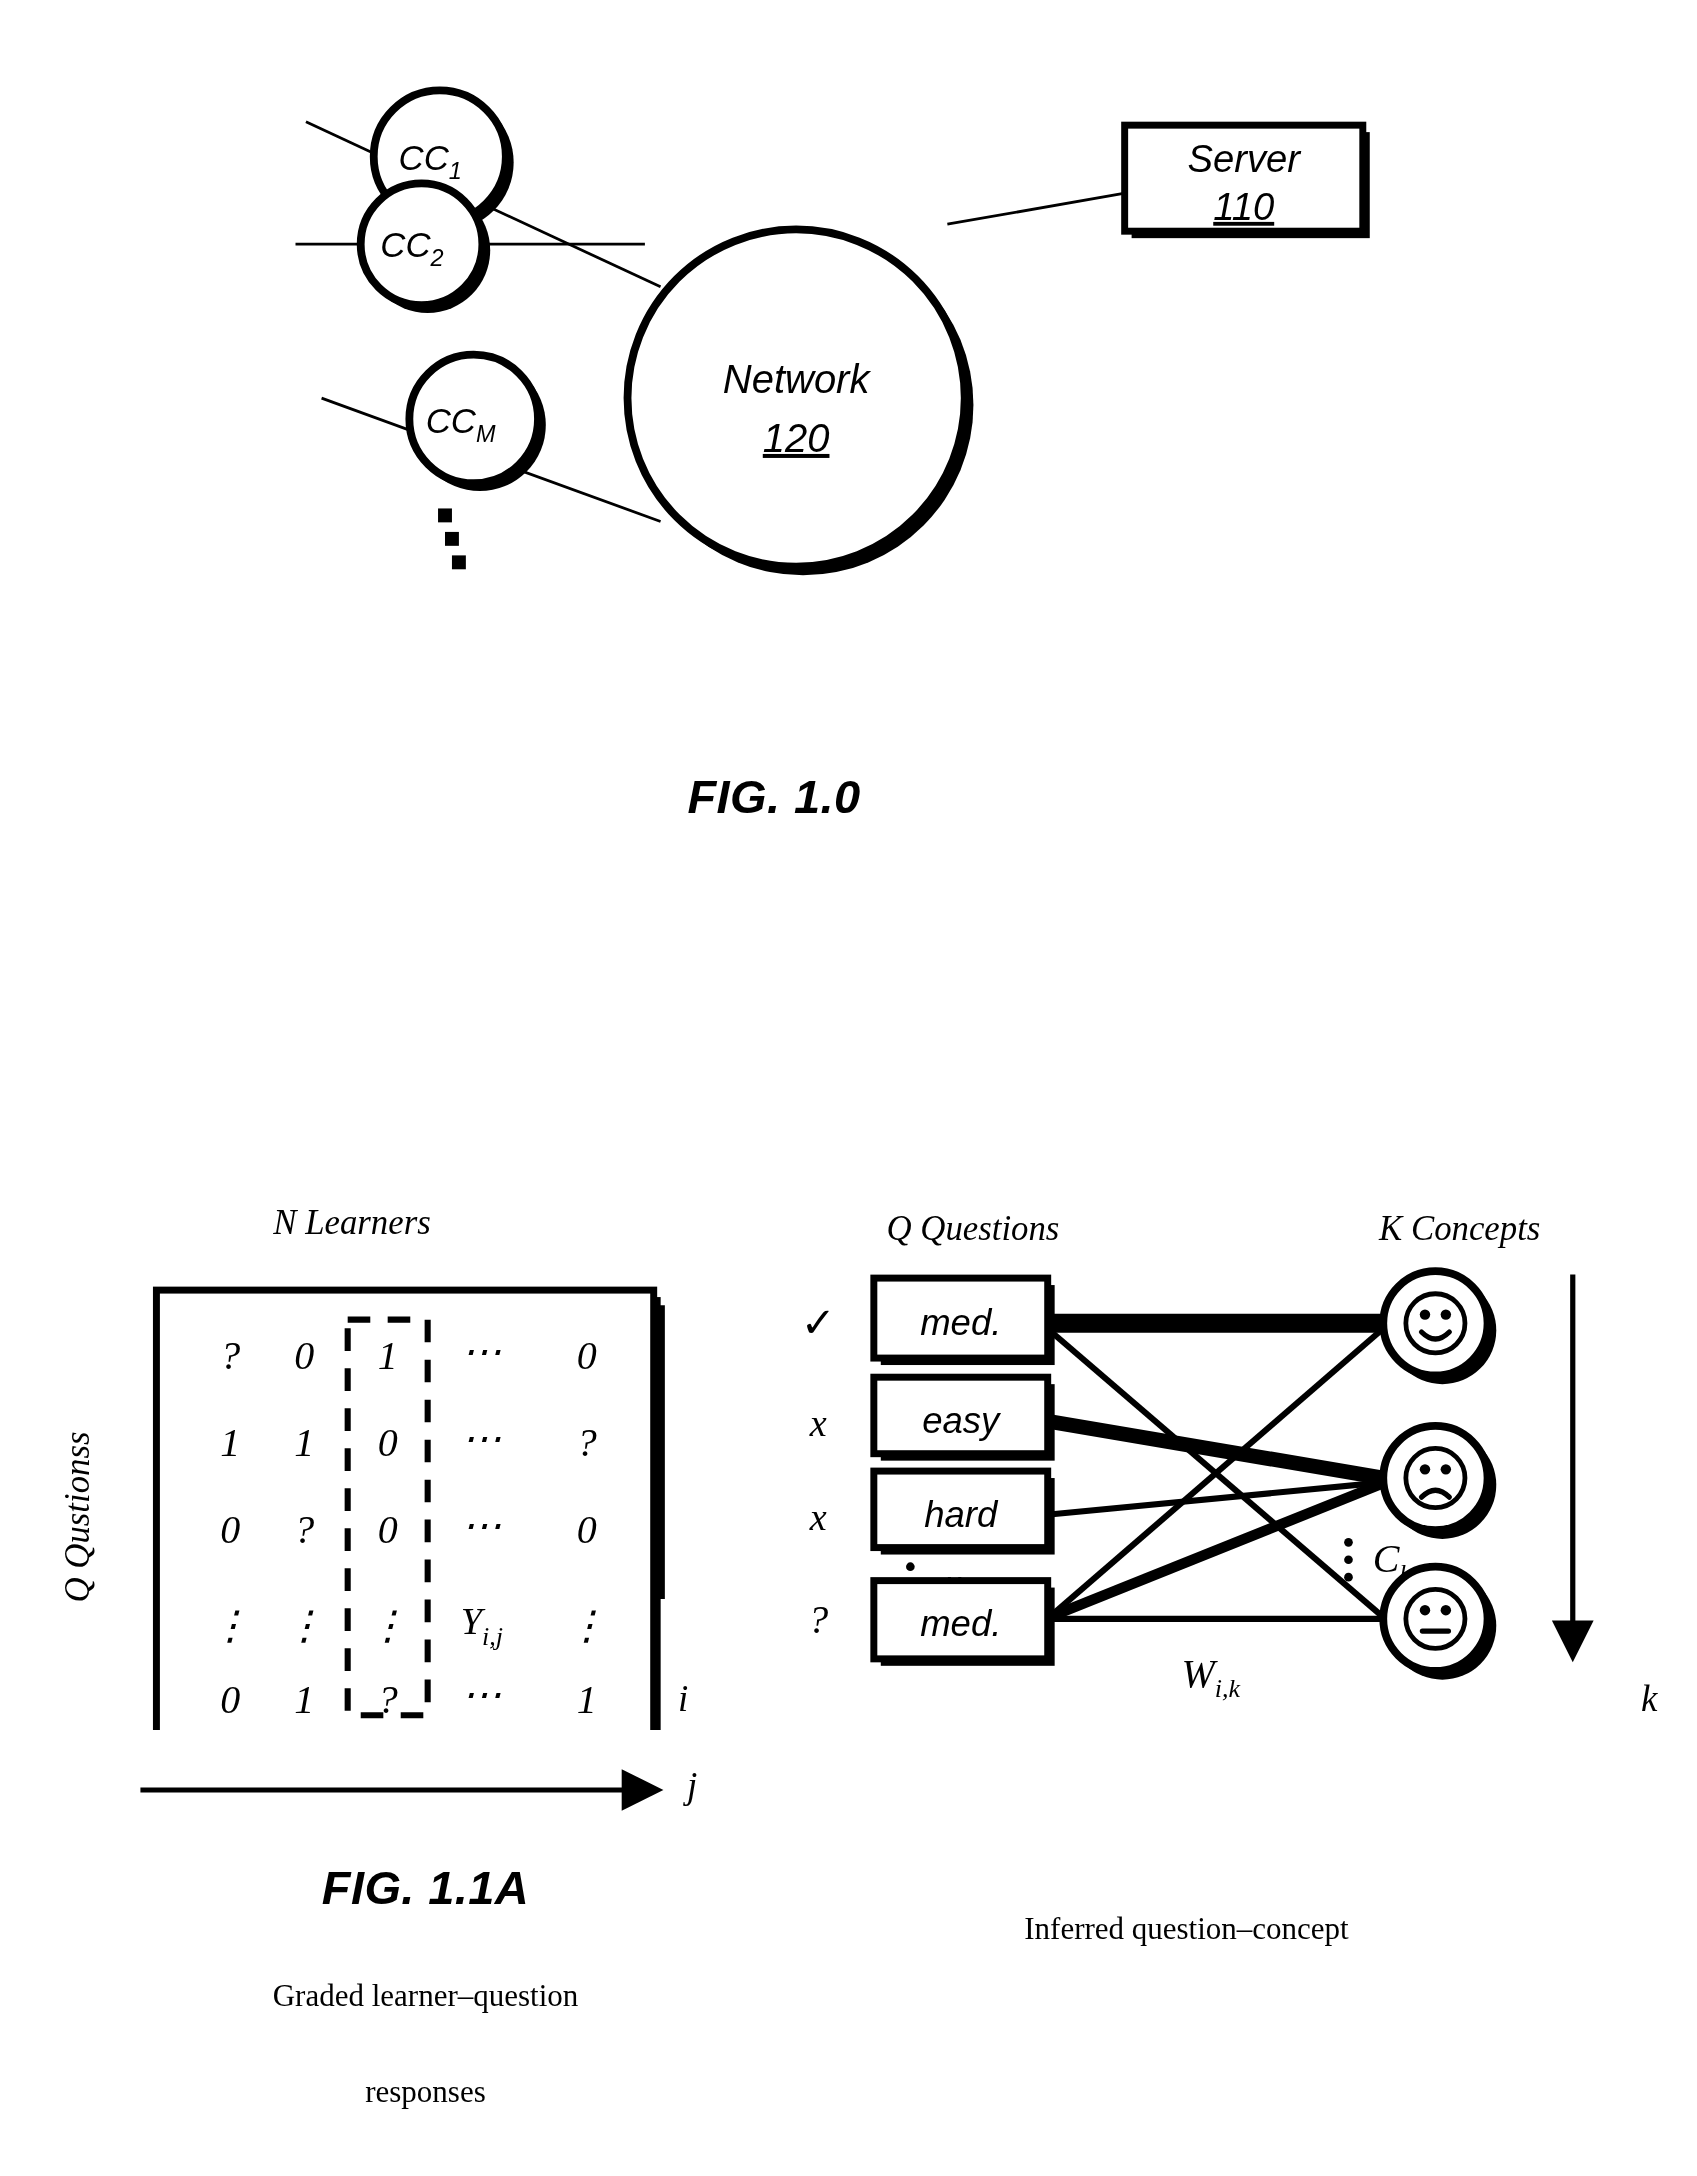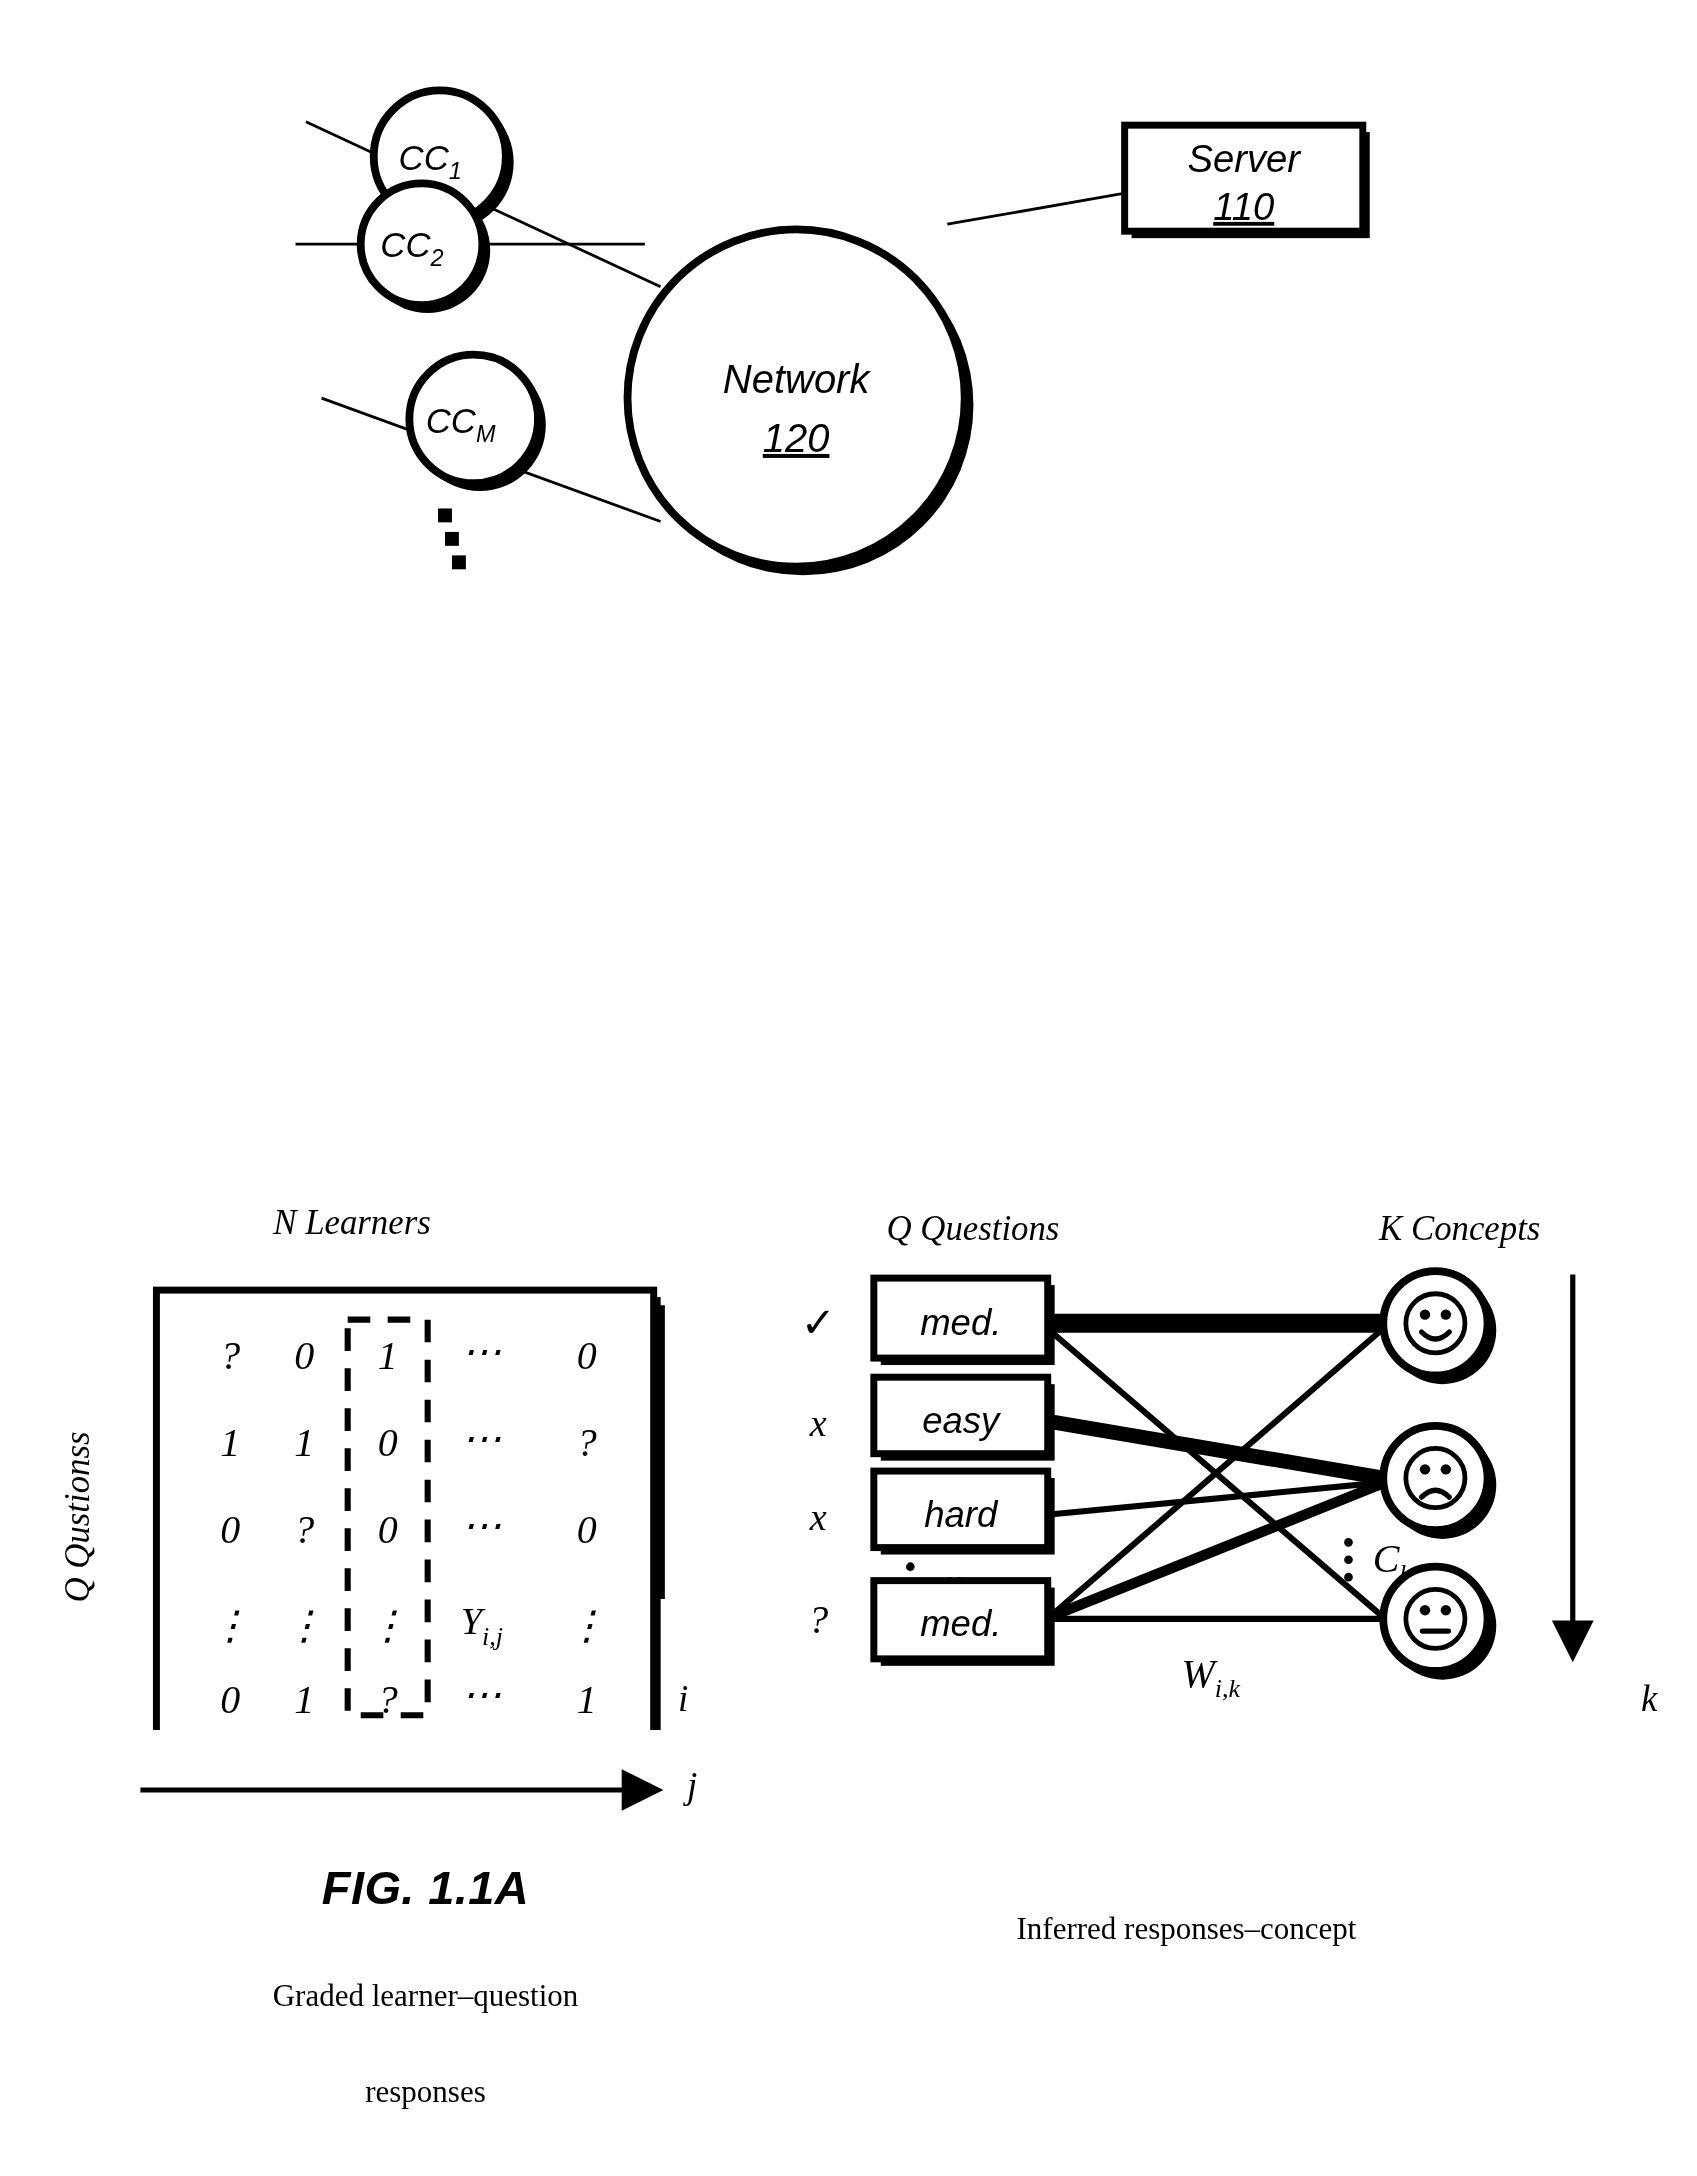--- a/index.html
+++ b/index.html
@@ -115,20 +115,23 @@
     <text class="t-sans-ital" x="530" y="498" text-anchor="middle" font-size="40">
       <tspan>CC</tspan><tspan font-size="27" dy="10">M</tspan>
     </text>
 
     <rect class="shadow" x="1302" y="152" width="274" height="122"></rect>
     <rect class="boxheavy" x="1294" y="144" width="274" height="122"></rect>
     <text class="t-sans-ital" x="1431" y="198" text-anchor="middle" font-size="44">Server</text>
     <text class="t-sans-ital" x="1431" y="253" text-anchor="middle" font-size="44" text-decoration="underline">110</text>
   </svg>
 
+  <div class="cap-wrap" style="left:600px; top:769px; width:348px;">
+    <span class="figlabel">FIG. 1.0</span>
+  </div>
 
   <svg class="fig" style="left:52px; top:1191px;" width="687" height="539" viewBox="0 0 790 620">
 
     <text class="t-serif-ital" x="345" y="50" text-anchor="middle" font-size="40">N Learners</text>
 
     <text class="t-serif-ital" x="0" y="0" text-anchor="middle" font-size="40" transform="translate(42,375) rotate(-90)">Q Qustionss</text>
 
     <rect class="shadow" x="128" y="122" width="572" height="530"></rect>
     <rect class="boxheavy" x="120" y="114" width="572" height="530"></rect>
 
@@ -274,17 +277,17 @@
     <text class="t-serif-ital" x="470" y="570" font-size="46">
       <tspan>W</tspan><tspan font-size="30" dy="12">i,k</tspan>
     </text>
 
     <line class="arrowline" x1="920" y1="96" x2="920" y2="508"></line>
     <polygon class="shadow" points="920,542 896,494 944,494"></polygon>
   </svg>
   <div class="t-serif-ital" style="position:absolute; left:1641px; top:1677px; font-size:37px;">k</div>
 
   <div class="cap-wrap" style="left:917px; top:1860px; width:539px;">
-    <div class="caption" style="margin-top:45px;">Inferred responses–concept</div>
+    <div class="caption" style="margin-top:45px;">Inferred question–concept</div>
   </div>
 
 </div>
 
 
 </body></html>

